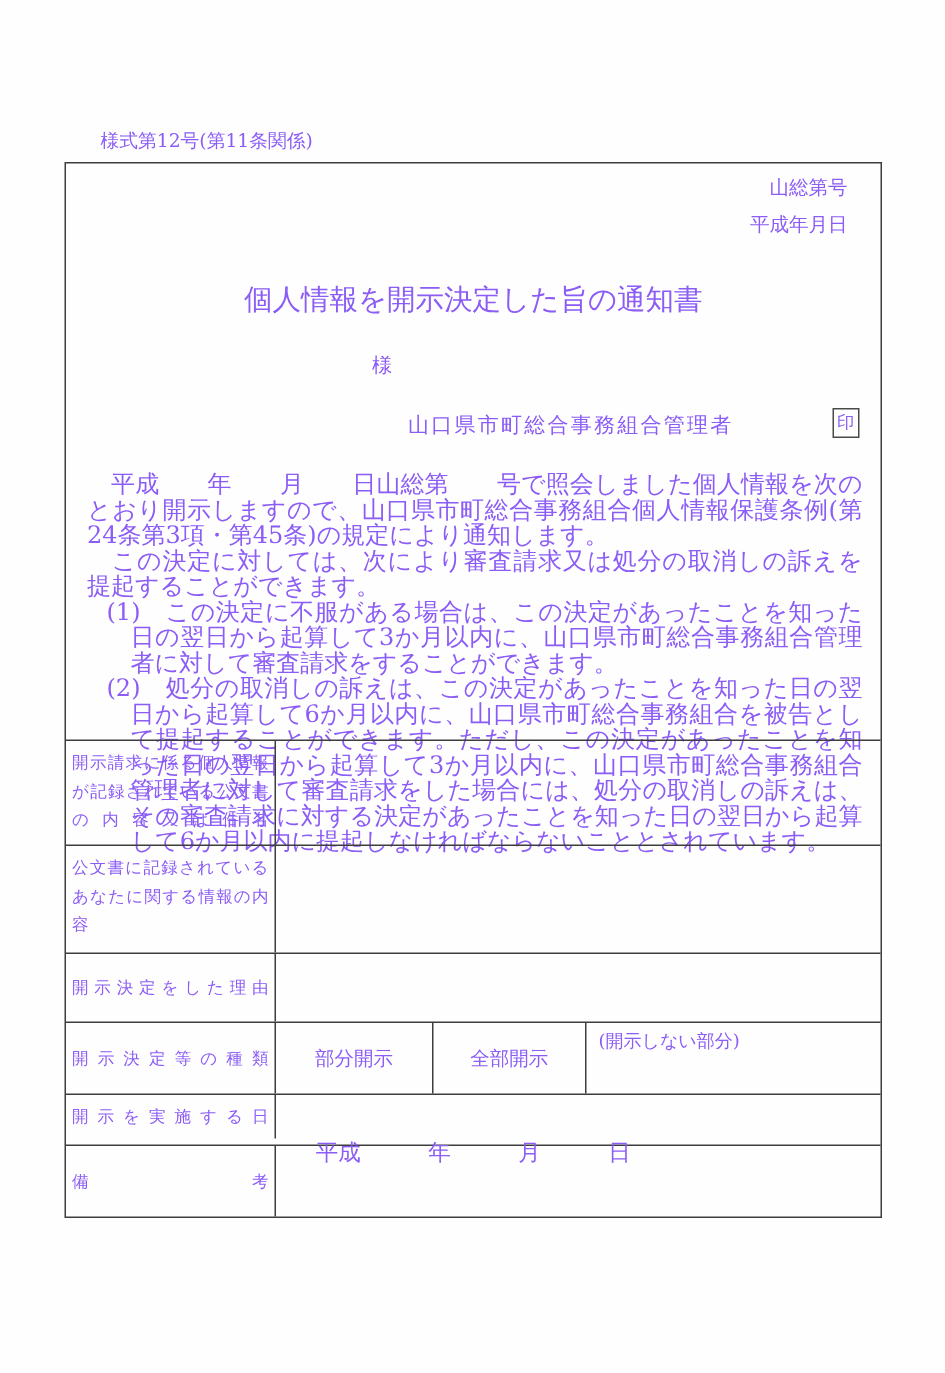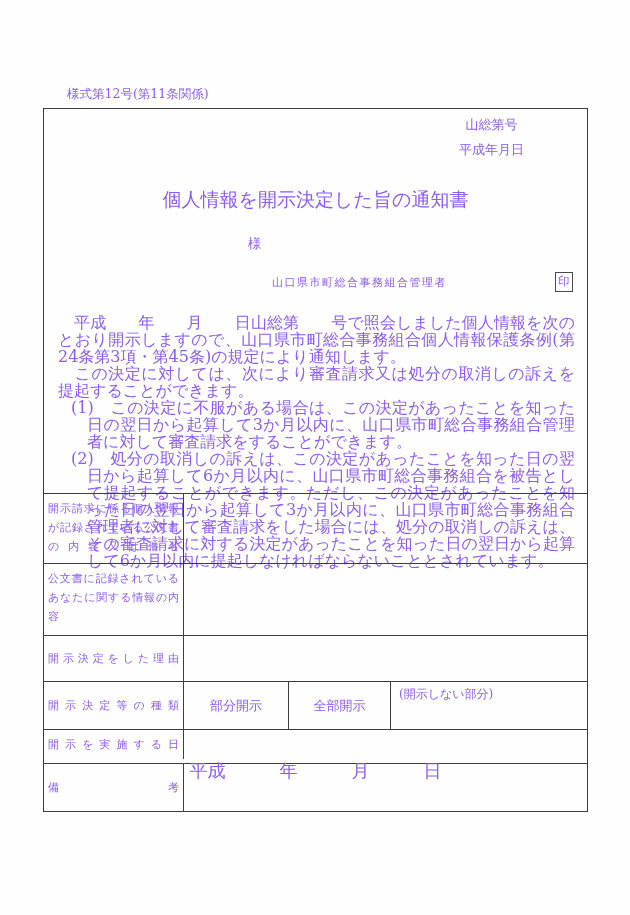--- a/index.html
+++ b/index.html
@@ -30,21 +30,21 @@
   
   .docno-block {
     position: absolute;
     left: 374px;
     top: 7px;
     width: 147px;
     font-size: 13px;
   }
   .docno-row {
     display: flex;
-    justify-content: center;
+    justify-content: flex-end;
     height: 17px;
     margin-bottom: 8px;
   }
   
   .doc-title {
     position: absolute;
     left: 0;
     top: 78px;
     width: 100%;
     text-align: center;
@@ -53,21 +53,21 @@
   .addressee {
     position: absolute;
     left: 204px;
     top: 126px;
     font-size: 13.5px;
   }
   .issuer-line {
     position: absolute;
     left: 228px;
     top: 166px;
-    font-size: 11px;
+    font-size: 14px;
     letter-spacing: 1.5px;
   }
   .seal-box {
     position: absolute;
     left: 511px;
     top: 163px;
     border: 1px solid #4a4a4a;
     font-size: 11.5px;
     line-height: 1;
     padding: 3px 2px;
@@ -114,21 +114,21 @@
     justify-content: flex-start;
   }
   .t-label.v-center { justify-content: center; }
   .t-label .lbl {
     width: 100%;
     text-align: justify;
     text-align-last: justify;
   }
   .t-value {
     flex: 1;
-    font-size: 18px;
+    font-size: 15px;
     display: flex;
     align-items: center;
     justify-content: center;
   }
   .t-cell {
     display: flex;
     align-items: center;
     justify-content: center;
     font-size: 13px;
   }

